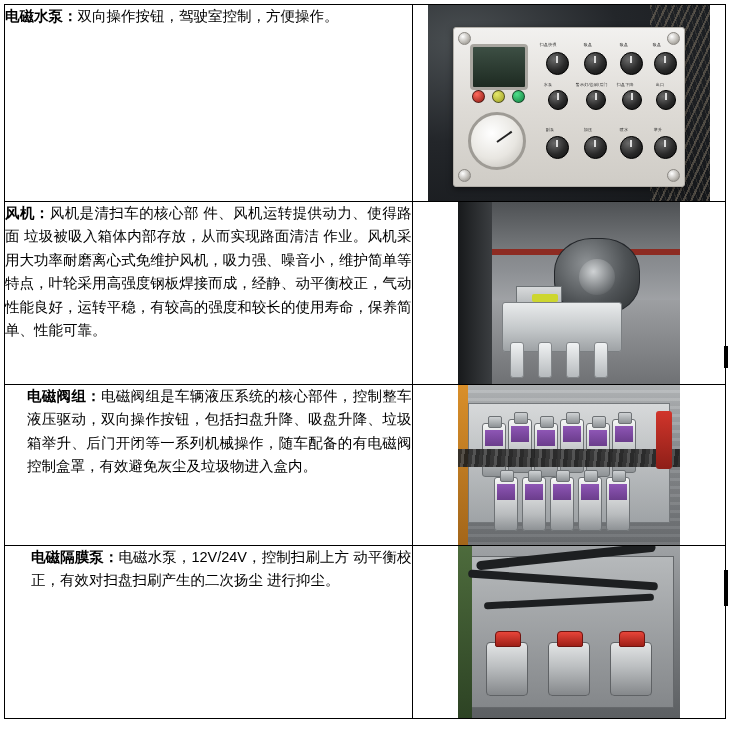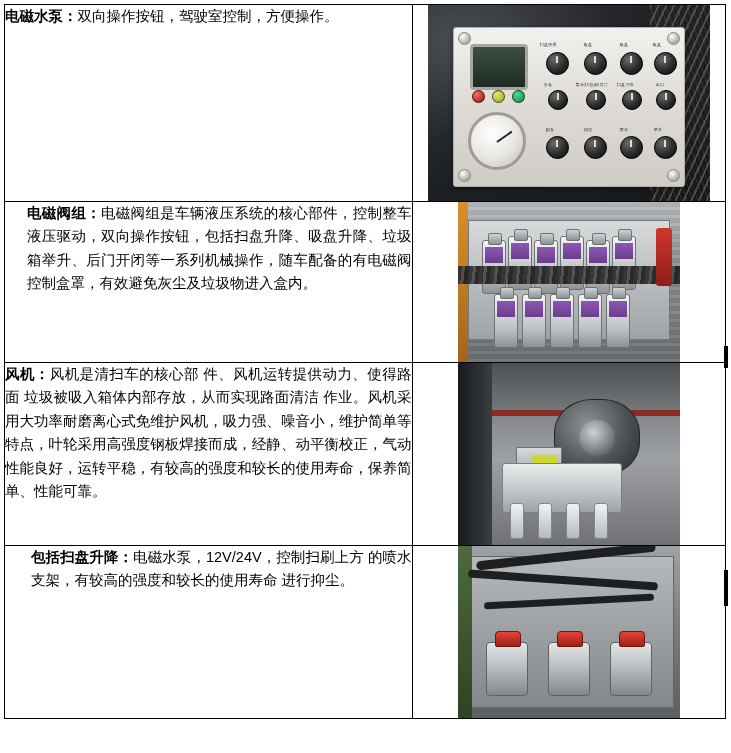--- a/index.html
+++ b/index.html
@@ -269,20 +269,47 @@
 
               <div class="knob k-lg" style="left:92px;  top:108px;"></div>
               <div class="knob k-lg" style="left:130px; top:108px;"></div>
               <div class="knob k-lg" style="left:166px; top:108px;"></div>
               <div class="knob k-lg" style="left:200px; top:108px;"></div>
               <div class="lbl-tiny" style="left:92px;  top:99px;">副泵</div>
               <div class="lbl-tiny" style="left:130px; top:99px;">加压</div>
               <div class="lbl-tiny" style="left:166px; top:99px;">喷水</div>
               <div class="lbl-tiny" style="left:200px; top:99px;">举升</div>
             </div>
+          </div>
+        </td>
+      </tr>
+
+      <tr>
+        <td class="text-cell">
+          <div class="para">
+            <span class="lbl">风机：</span><span>风机是清扫车的核心部 件、风机运转提供动力、使得路面 垃圾被吸入箱体内部存放，从而实现路面清洁 作业。风机采用大功率耐磨离心式免维护风机，吸力强、噪音小，维护简单等特点，叶轮采用高强度钢板焊接而成，经静、动平衡校正，气动性能良好，运转平稳，有较高的强度和较长的使用寿命，保养简单、性能可靠。</span>
+          </div>
+        </td>
+        <td class="img-cell">
+          <div class="photo p2">
+            <div class="p2-bg"></div>
+            <div class="p2-wall"></div>
+            <div class="p2-redbar"></div>
+            <div class="p2-floor"></div>
+            <div class="p2-dark"></div>
+            <div class="p2-fan">
+              <div class="p2-fan-hub"></div>
+            </div>
+            <div class="p2-duct"></div>
+            <div class="p2-yellow"></div>
+            <div class="p2-engine"></div>
+            <div class="p2-pipe" style="left:52px;  top:140px; width:12px; height:34px;"></div>
+            <div class="p2-pipe" style="left:80px;  top:140px; width:12px; height:34px;"></div>
+            <div class="p2-pipe" style="left:108px; top:140px; width:12px; height:34px;"></div>
+            <div class="p2-pipe" style="left:136px; top:140px; width:12px; height:34px;"></div>
           </div>
         </td>
       </tr>
 
       <tr>
         <td class="text-cell">
           <div class="para indent-2">
             <span class="lbl">电磁阀组：</span><span>电磁阀组是车辆液压系统的核心部件，控制整车液压驱动，双向操作按钮，包括扫盘升降、吸盘升降、垃圾箱举升、后门开闭等一系列机械操作，随车配备的有电磁阀控制盒罩，有效避免灰尘及垃圾物进入盒内。</span>
           </div>
         </td>
@@ -304,49 +331,22 @@
             <div class="sol" style="left:120px; top:92px;"></div>
             <div class="sol" style="left:148px; top:92px;"></div>
             <div class="p3-harness"></div>
             <div class="p3-red"></div>
           </div>
         </td>
       </tr>
 
       <tr>
         <td class="text-cell">
-          <div class="para">
-            <span class="lbl">风机：</span><span>风机是清扫车的核心部 件、风机运转提供动力、使得路面 垃圾被吸入箱体内部存放，从而实现路面清洁 作业。风机采用大功率耐磨离心式免维护风机，吸力强、噪音小，维护简单等特点，叶轮采用高强度钢板焊接而成，经静、动平衡校正，气动性能良好，运转平稳，有较高的强度和较长的使用寿命，保养简单、性能可靠。</span>
-          </div>
-        </td>
-        <td class="img-cell">
-          <div class="photo p2">
-            <div class="p2-bg"></div>
-            <div class="p2-wall"></div>
-            <div class="p2-redbar"></div>
-            <div class="p2-floor"></div>
-            <div class="p2-dark"></div>
-            <div class="p2-fan">
-              <div class="p2-fan-hub"></div>
-            </div>
-            <div class="p2-duct"></div>
-            <div class="p2-yellow"></div>
-            <div class="p2-engine"></div>
-            <div class="p2-pipe" style="left:52px;  top:140px; width:12px; height:34px;"></div>
-            <div class="p2-pipe" style="left:80px;  top:140px; width:12px; height:34px;"></div>
-            <div class="p2-pipe" style="left:108px; top:140px; width:12px; height:34px;"></div>
-            <div class="p2-pipe" style="left:136px; top:140px; width:12px; height:34px;"></div>
-          </div>
-        </td>
-      </tr>
-
-      <tr>
-        <td class="text-cell">
           <div class="para indent-3">
-            <span class="lbl">包括扫盘升降：</span><span>电磁水泵，12V/24V，控制扫刷上方 的喷水支架，有较高的强度和较长的使用寿命 进行抑尘。</span>
+            <span class="lbl">电磁隔膜泵：</span><span>电磁水泵，12V/24V，控制扫刷上方 动平衡校正，有效对扫盘扫刷产生的二次扬尘 进行抑尘。</span>
           </div>
         </td>
         <td class="img-cell">
           <div class="photo p4">
             <div class="p4-bg"></div>
             <div class="p4-panelbox"></div>
             <div class="p4-green"></div>
             <div class="p4-hose" style="left:18px;  top:6px;  width:180px; height:9px; transform:rotate(-6deg);"></div>
             <div class="p4-hose" style="left:10px;  top:30px; width:190px; height:8px; transform:rotate(4deg);"></div>
             <div class="p4-hose" style="left:26px;  top:52px; width:170px; height:7px; transform:rotate(-3deg);"></div>

